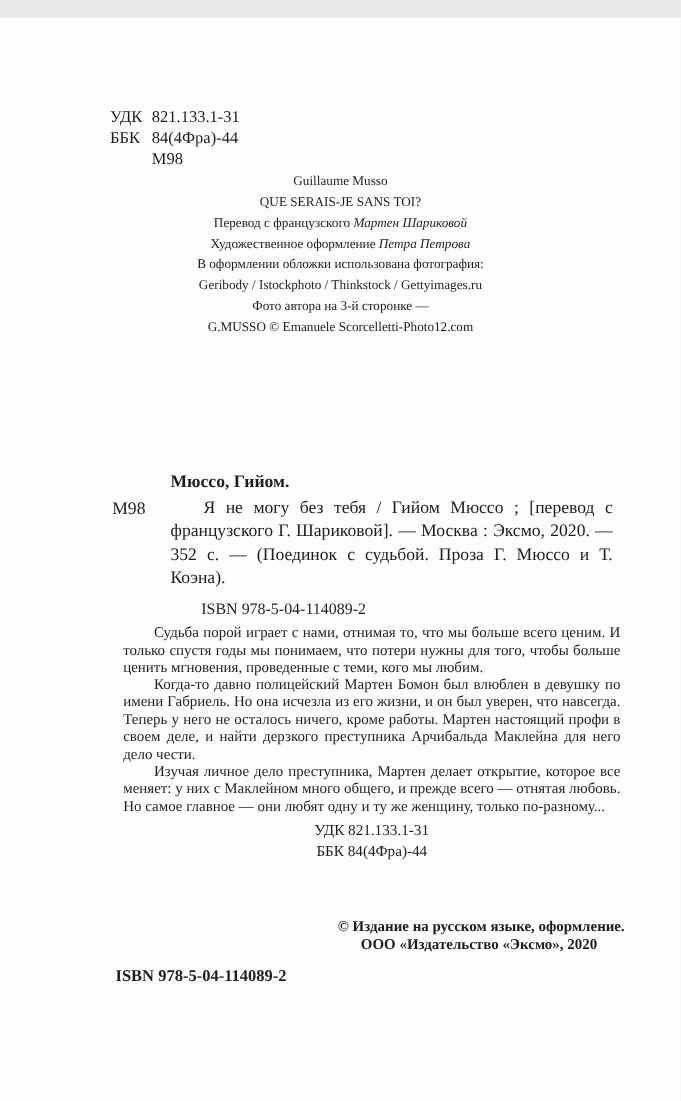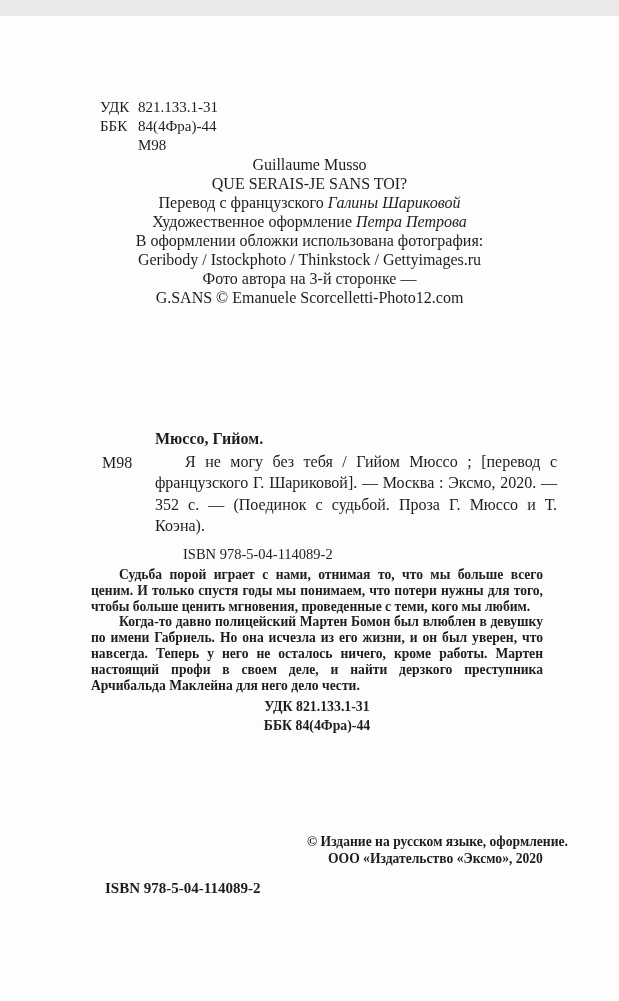--- a/index.html
+++ b/index.html
@@ -25,21 +25,21 @@
     line-height:19px;
   }
   .code-row { display:flex; }
   .code-row .lbl { width:38px; }
 
   
   .center-block {
     position:absolute;
     left:30px; right:30px; top:139px;
     text-align:center;
-    font-size:16px;
+    font-size:12px;
     line-height:19px;
   }
   .cb-gap { margin-top:13px; }
   .cb-line { margin:0; }
   .italic { font-style:italic; }
 
   
   .catalog {
     position:absolute;
     left:155px; top:412px;
@@ -59,23 +59,23 @@
   }
   .catalog-isbn {
     margin-top:7px;
     margin-left:28px;
     font-size:14.5px;
   }
 
   
   .annotation {
     position:absolute;
-    left:91px; top:551px;
+    left:112px; top:551px;
     width:452px;
-    font-weight:bold;
+    font-weight:normal;
     font-size:13.6px;
     line-height:15.8px;
     text-align:justify;
   }
   .annotation p {
     margin:0;
     text-indent:28px;
   }
   .ann-codes {
     margin-top:4px;
@@ -123,38 +123,39 @@
     </div>
     <div class="code-row">
       <span class="lbl"></span>
       <span>М98</span>
     </div>
   </div>
 
   <div class="center-block">
     <p class="cb-line">Guillaume Musso</p>
     <p class="cb-line">QUE SERAIS-JE SANS TOI?</p>
-    <p class="cb-line cb-gap"><span>Перевод с французского </span><span class="italic">Галины Шариковой</span></p>
+    <p class="cb-line cb-gap"><span>Перевод с французского </span><span class="italic">Мартен Шариковой</span></p>
     <p class="cb-line cb-gap"><span>Художественное оформление </span><span class="italic">Петра Петрова</span></p>
     <p class="cb-line cb-gap">В оформлении обложки использована фотография:</p>
     <p class="cb-line">Geribody / Istockphoto / Thinkstock / Gettyimages.ru</p>
     <p class="cb-line cb-gap">Фото автора на 3-й сторонке —</p>
-    <p class="cb-line">G.SANS © Emanuele Scorcelletti-Photo12.com</p>
+    <p class="cb-line">G.MUSSO © Emanuele Scorcelletti-Photo12.com</p>
   </div>
 
   <div class="catalog">
     <div class="catalog-heading">Мюссо, Гийом.</div>
     <span class="catalog-code">М98</span>
     <p class="catalog-desc">Я не могу без тебя / Гийом Мюссо ; [перевод с французского Г. Шариковой]. — Москва : Эксмо, 2020. — 352 с. — (Поединок с судьбой. Проза Г. Мюссо и Т. Коэна).</p>
     <div class="catalog-isbn">ISBN 978-5-04-114089-2</div>
   </div>
 
   <div class="annotation">
     <p>Судьба порой играет с нами, отнимая то, что мы больше всего ценим. И только спустя годы мы понимаем, что потери нужны для того, чтобы больше ценить мгновения, проведенные с теми, кого мы любим.</p>
     <p>Когда-то давно полицейский Мартен Бомон был влюблен в девушку по имени Габриель. Но она исчезла из его жизни, и он был уверен, что навсегда. Теперь у него не осталось ничего, кроме работы. Мартен настоящий профи в своем деле, и найти дерзкого преступника Арчибальда Маклейна для него дело чести.</p>
+    <p>Изучая личное дело преступника, Мартен делает открытие, которое все меняет: у них с Маклейном много общего, и прежде всего — отнятая любовь. Но самое главное — они любят одну и ту же женщину, только по-разному...</p>
     <div class="ann-codes">
       <div>УДК 821.133.1-31</div>
       <div>ББК 84(4Фра)-44</div>
     </div>
   </div>
 
   <div class="bottom-copyrights">
     <p class="copyright-item">© Издание на русском языке, оформление. ООО «Издательство «Эксмо», 2020</p>
   </div>
 

